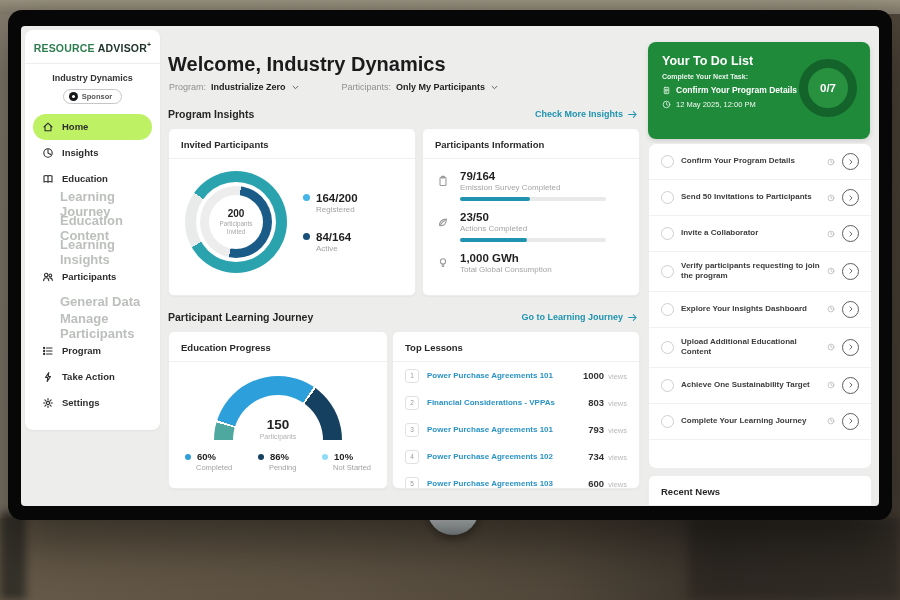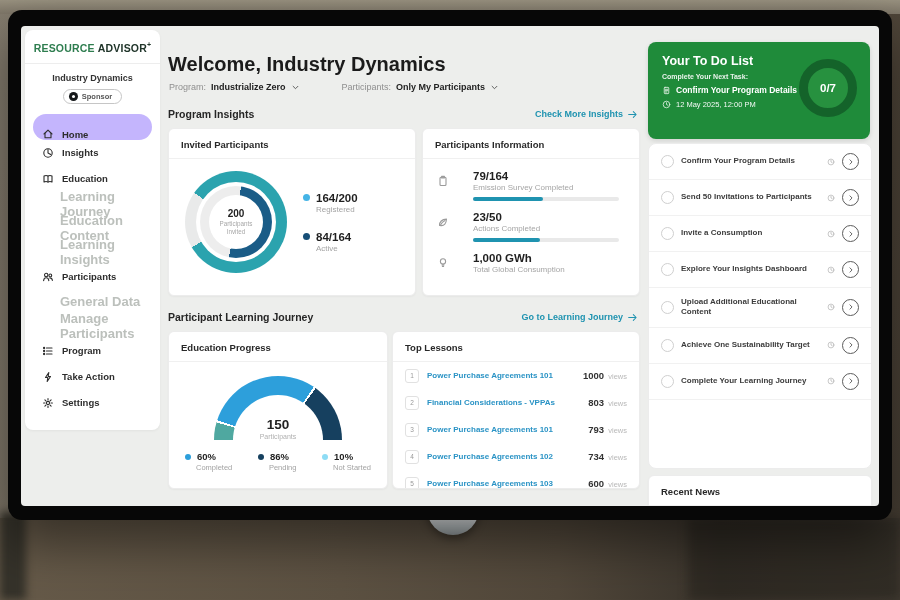--- a/index.html
+++ b/index.html
@@ -32,21 +32,21 @@
   .side-divider{height:1px;background:#ededed;margin-top:9px;}
   .org{margin-top:9px;text-align:center;font-size:9px;font-weight:700;color:#333;}
   .sponsor{margin:6px auto 0;width:fit-content;display:flex;align-items:center;gap:4px;
            border:1px solid #c6c6c6;border-radius:10px;padding:2px 9px 2px 5px;
            font-size:7.5px;font-weight:700;color:#555;background:#fff;}
   .sponsor-dot{width:9px;height:9px;border-radius:50%;background:#15181a;position:relative;flex:none;}
   .sponsor-dot::after{content:"";position:absolute;left:3px;top:3px;width:3px;height:3px;border-radius:50%;background:#fff;}
   .menu{margin-top:10px;padding:0 8px;display:flex;flex-direction:column;}
   .side-item{display:flex;align-items:center;gap:8px;height:26px;padding:0 9px;border-radius:14px;
              font-size:9.5px;font-weight:700;color:#2d2d2d;cursor:default;}
-  .side-item.active{background:#c4b5fd;align-items:flex-end;}
+  .side-item.active{background:#bef264;}
   .side-item.sub{height:24px;padding-left:27px;font-weight:600;font-size:13px;color:#bcc0bc;}
   .side-icon{width:12px;height:12px;display:inline-flex;color:#2d2d2d;flex:none;}
   .side-icon svg{width:12px;height:12px;}
 
   
   .page-title{position:absolute;left:147px;top:14px;font-size:20px;font-weight:700;color:#1b1b1b;}
   .filters{position:absolute;left:148px;top:56px;display:flex;gap:42px;font-size:9px;align-items:center;}
   .filter{display:flex;align-items:center;gap:5px;}
   .f-label{color:#8f8f8f;}
   .f-value{font-weight:700;color:#222;}
@@ -74,21 +74,21 @@
   .dc-val{font-size:10px;font-weight:800;color:#222;}
   .dc-lab{font-size:6.3px;color:#a8a8a8;width:44px;line-height:1.25;margin-top:1px;}
   .d-legend{display:flex;flex-direction:column;gap:17px;}
   .leg-top{display:flex;align-items:center;gap:6px;}
   .leg-dot{width:7px;height:7px;border-radius:50%;flex:none;}
   .leg-val{font-size:11.5px;font-weight:800;color:#1f1f1f;}
   .leg-lab{font-size:8px;color:#a3a3a3;margin:1px 0 0 13px;}
 
   .card-info{left:401px;top:102px;width:216px;height:166px;}
   .info-body{padding:11px 14px 0;}
-  .info-row{display:flex;gap:24px;margin-bottom:10px;}
+  .info-row{display:flex;gap:11px;margin-bottom:10px;}
   .info-icon{width:12px;height:12px;color:#9b9b9b;margin-top:3px;flex:none;}
   .info-icon svg{width:12px;height:12px;}
   .info-val{font-size:11.5px;font-weight:800;color:#1f1f1f;}
   .info-lab{font-size:8px;color:#a5a5a5;margin:1px 0 5px;}
   .bar{width:146px;height:4px;background:#e9e9e9;border-radius:2px;}
   .bar i{display:block;height:100%;background:#1f93b0;border-radius:2px;}
 
   .card-edu{left:147px;top:305px;width:218px;height:156px;}
   .gauge-wrap{position:relative;width:128px;height:64px;margin:14px auto 0;}
   .gauge{width:128px;height:64px;border-radius:128px 128px 0 0;}
@@ -523,36 +523,53 @@
               <span class="i">
                 <svg viewBox="0 0 12 12" fill="none" stroke="currentColor" stroke-width="1.1" stroke-linecap="round" stroke-linejoin="round">
                   <path d="M4.4 2.8 L7.6 6 L4.4 9.2"></path>
                 </svg>
               </span>
             </span>
         </div>
 
         <div class="task-row">
           <span class="t-circle"></span>
-          <span class="t-label">Invite a Consumption</span>
-          <span class="t-clock">
-              <svg viewBox="0 0 12 12" fill="none" stroke="currentColor" stroke-width="1.1" stroke-linecap="round" stroke-linejoin="round">
-                <circle cx="6" cy="6" r="4.4"></circle>
-                <path d="M6 3.6 V6 L7.8 7"></path>
-              </svg>
-            </span>
-          <span class="t-chev">
-              <span class="i">
-                <svg viewBox="0 0 12 12" fill="none" stroke="currentColor" stroke-width="1.1" stroke-linecap="round" stroke-linejoin="round">
-                  <path d="M4.4 2.8 L7.6 6 L4.4 9.2"></path>
-                </svg>
-              </span>
-            </span>
-        </div>
-
+          <span class="t-label">Invite a Collaborator</span>
+          <span class="t-clock">
+              <svg viewBox="0 0 12 12" fill="none" stroke="currentColor" stroke-width="1.1" stroke-linecap="round" stroke-linejoin="round">
+                <circle cx="6" cy="6" r="4.4"></circle>
+                <path d="M6 3.6 V6 L7.8 7"></path>
+              </svg>
+            </span>
+          <span class="t-chev">
+              <span class="i">
+                <svg viewBox="0 0 12 12" fill="none" stroke="currentColor" stroke-width="1.1" stroke-linecap="round" stroke-linejoin="round">
+                  <path d="M4.4 2.8 L7.6 6 L4.4 9.2"></path>
+                </svg>
+              </span>
+            </span>
+        </div>
+
+        <div class="task-row">
+          <span class="t-circle"></span>
+          <span class="t-label">Verify participants requesting to join the program</span>
+          <span class="t-clock">
+              <svg viewBox="0 0 12 12" fill="none" stroke="currentColor" stroke-width="1.1" stroke-linecap="round" stroke-linejoin="round">
+                <circle cx="6" cy="6" r="4.4"></circle>
+                <path d="M6 3.6 V6 L7.8 7"></path>
+              </svg>
+            </span>
+          <span class="t-chev">
+              <span class="i">
+                <svg viewBox="0 0 12 12" fill="none" stroke="currentColor" stroke-width="1.1" stroke-linecap="round" stroke-linejoin="round">
+                  <path d="M4.4 2.8 L7.6 6 L4.4 9.2"></path>
+                </svg>
+              </span>
+            </span>
+        </div>
 
         <div class="task-row">
           <span class="t-circle"></span>
           <span class="t-label">Explore Your Insights Dashboard</span>
           <span class="t-clock">
               <svg viewBox="0 0 12 12" fill="none" stroke="currentColor" stroke-width="1.1" stroke-linecap="round" stroke-linejoin="round">
                 <circle cx="6" cy="6" r="4.4"></circle>
                 <path d="M6 3.6 V6 L7.8 7"></path>
               </svg>
             </span>

